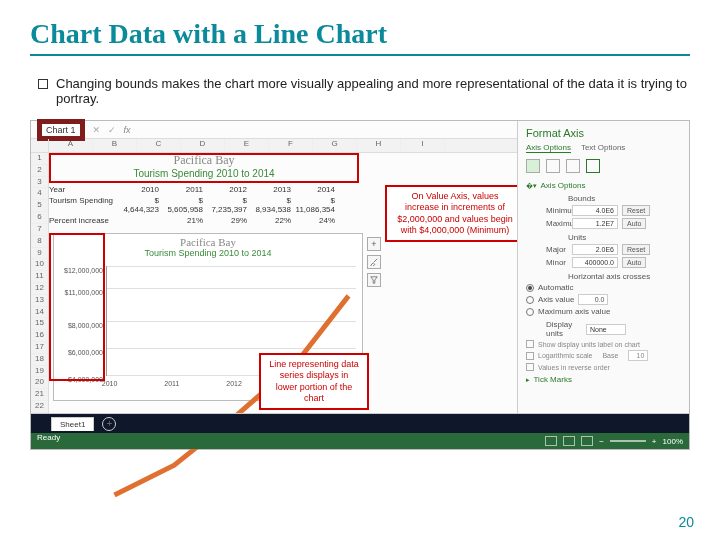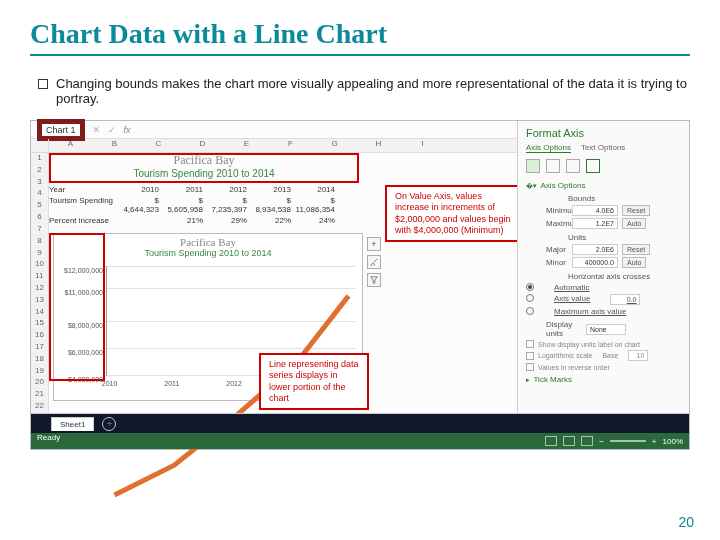--- a/index.html
+++ b/index.html
@@ -31,35 +31,35 @@
   .chart-title2 { text-align: center; color: #3a8a3a; font-size: 9px; }
   .chart-plot { position: absolute; left: 52px; top: 32px; right: 6px; bottom: 24px; border-left: 1px solid #999; border-bottom: 1px solid #999; }
   .grid-line { position: absolute; left: 0; right: 0; border-top: 1px solid #e0e0e0; }
   .y-label { position: absolute; left: -48px; font-size: 7px; color: #555; width: 44px; text-align: right; }
   .x-label { position: absolute; bottom: -12px; font-size: 7px; color: #555; width: 30px; text-align: center; }
   .line-svg { position: absolute; inset: 0; }
   .line-path { stroke: #e07030; stroke-width: 2; fill: none; }
   .red-y-outline { position: absolute; left: 0; top: 80px; width: 56px; height: 148px; border: 2px solid #cc0000; }
   .chart-side-icons { position: absolute; left: 318px; top: 84px; display: flex; flex-direction: column; gap: 4px; }
   .side-icon { width: 14px; height: 14px; border: 1px solid #aaa; background: #f6f6f6; display: flex; align-items: center; justify-content: center; font-size: 9px; color: #555; }
-  .callout { position: absolute; border: 2px solid #cc0000; background: #fff; padding: 4px 8px; font-size: 9px; color: #cc0000; line-height: 1.25; }
+  .callout { position: absolute; border: 2px solid #cc0000; background: #fff; padding: 4px 8px; font-size: 9px; color: #cc0000; line-height: 1.25; text-align: center; }
   .format-pane { position: absolute; right: 0; top: 0; width: 172px; height: 294px; border-left: 1px solid #ccc; background: #fafafa; padding: 6px 8px; font-size: 8px; }
   .format-title { color: #2a7a2a; font-size: 11px; margin-bottom: 4px; }
   .tab-row { display: flex; gap: 10px; font-size: 8px; color: #666; margin-bottom: 6px; }
   .tab-active { color: #2a7a2a; border-bottom: 1px solid #2a7a2a; }
   .icon-row { display: flex; gap: 6px; margin-bottom: 8px; }
   .mini-icon { width: 14px; height: 14px; border: 1px solid #aaa; }
   .section-head { display: flex; align-items: center; gap: 4px; color: #2a7a2a; font-size: 8px; margin-bottom: 4px; }
   .tri { font-size: 7px; }
   .subhead { font-size: 8px; color: #555; margin-top: 4px; margin-bottom: 2px; padding-left: 42px; }
   .field-row { display: flex; align-items: center; gap: 4px; margin-bottom: 2px; }
   .field-label { width: 42px; font-size: 8px; color: #555; padding-left: 20px; }
   .field-val { border: 1px solid #ccc; background: #fff; padding: 1px 3px; font-size: 7px; width: 46px; text-align: right; }
   .reset-btn { border: 1px solid #bbb; background: #f2f2f2; font-size: 7px; padding: 1px 4px; color: #555; }
-  .radio-row { display: flex; align-items: flex-start; gap: 20px; font-size: 8px; color: #555; margin-bottom: 2px; text-decoration: underline; }
+  .radio-row { display: flex; align-items: center; gap: 4px; font-size: 8px; color: #555; margin-bottom: 2px; }
   .radio { width: 8px; height: 8px; border-radius: 50%; border: 1px solid #777; display: inline-block; }
   .radio.sel::after { content:""; display:block; width:4px; height:4px; background:#444; border-radius:50%; margin:1px; }
   .chk-row { display: flex; align-items: center; gap: 4px; font-size: 7px; color: #888; margin-bottom: 2px; }
   .chk { width: 8px; height: 8px; border: 1px solid #aaa; display: inline-block; }
   .status-bar { position: absolute; left: 0; right: 0; bottom: 0; height: 16px; background: #2a6a3a; display: flex; justify-content: space-between; padding: 0 6px; color: #fff; font-size: 8px; }
   .sheet-tabs { position: absolute; left: 0; right: 0; bottom: 16px; height: 20px; background: #0f172a; border-top: 1px solid #ccc; display: flex; align-items: center; padding-left: 20px; gap: 8px; }
   .sheet-tab { background: #fff; border: 1px solid #ccc; border-bottom: none; padding: 2px 8px; font-size: 8px; }
   .plus-tab { width: 14px; height: 14px; border: 1px solid #ccc; border-radius: 50%; text-align: center; font-size: 10px; color: #666; }
   .page-num { position: absolute; right: 26px; bottom: 10px; font-size: 14px; color: #0a8a9a; }
   .zoom-group { display:flex; align-items:center; gap:6px; }

